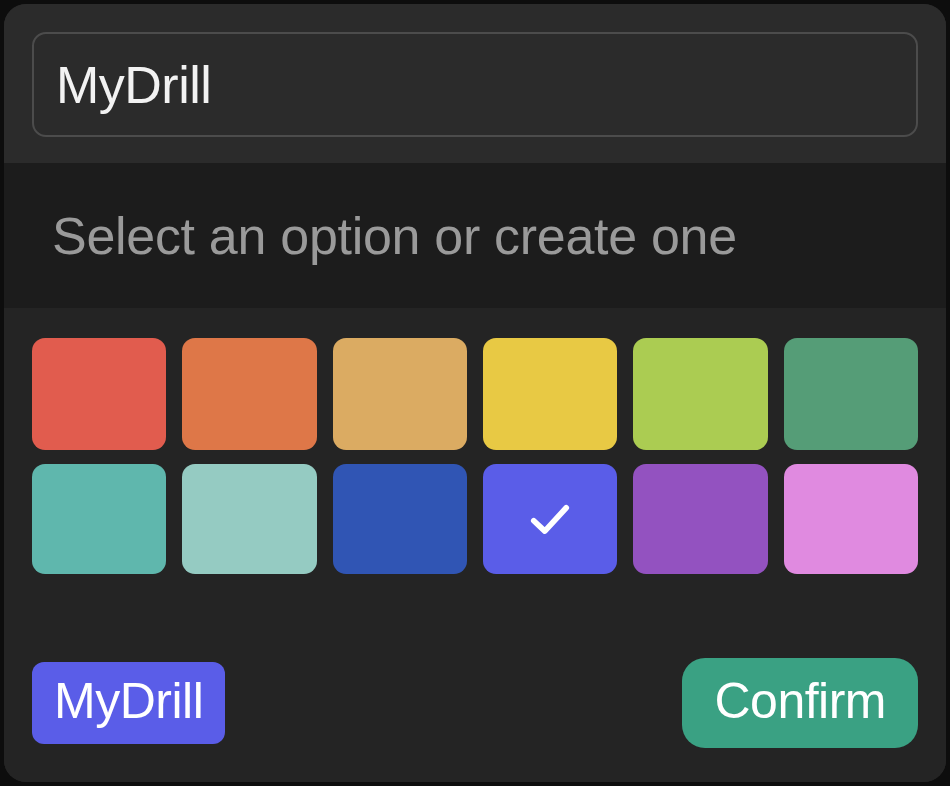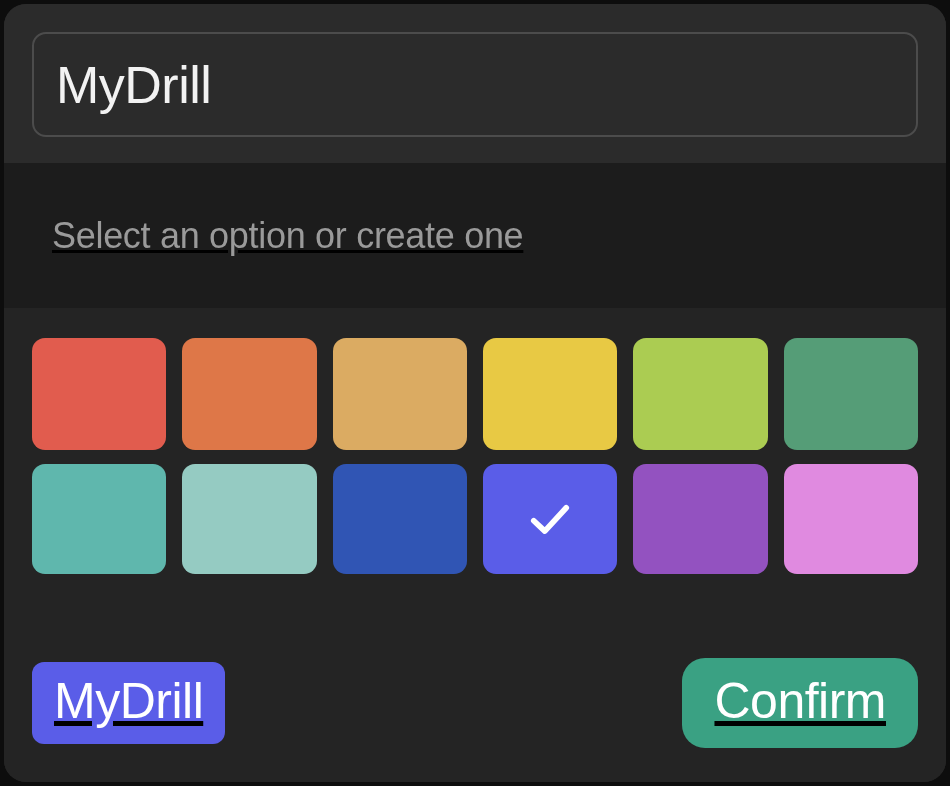--- a/index.html
+++ b/index.html
@@ -19,21 +19,20 @@
     position: absolute;
     left: 4px;
     top: 4px;
     width: 942px;
     height: 778px;
     background: #2b2b2b;
     border-radius: 22px;
     overflow: hidden;
     display: flex;
     flex-direction: column;
-    text-decoration: underline;
   }
 
   
   .input-section {
     background: #2b2b2b;
     padding: 28px 28px 26px 28px;
   }
   .name-input {
     box-sizing: border-box;
     width: 100%;
@@ -56,21 +55,21 @@
     background: #1c1c1c;
     height: 145px;
     min-height: 145px;
     display: flex;
     align-items: center;
     padding: 0 48px;
     box-sizing: border-box;
   }
   .dropdown-hint {
     color: #9a9a9a;
-    font-size: 36px;
+    font-size: 52px;
     font-weight: 400;
     letter-spacing: -0.3px;
     white-space: nowrap;
   }
 
   
   .swatch-area {
     background: #242424;
     flex: 1;
     padding: 30px 28px 0 28px;

